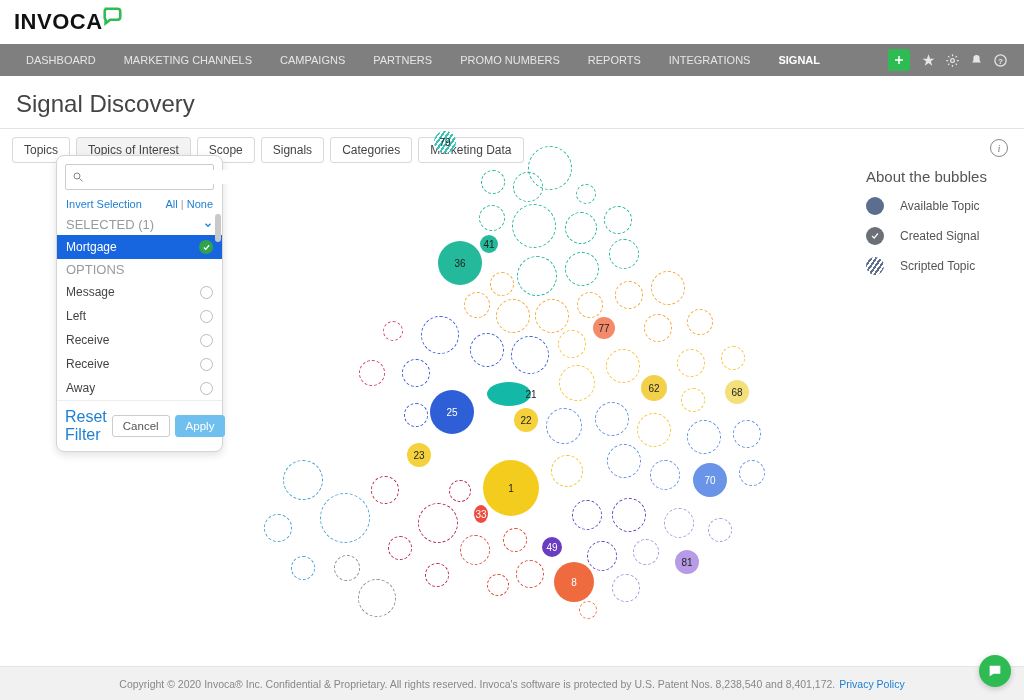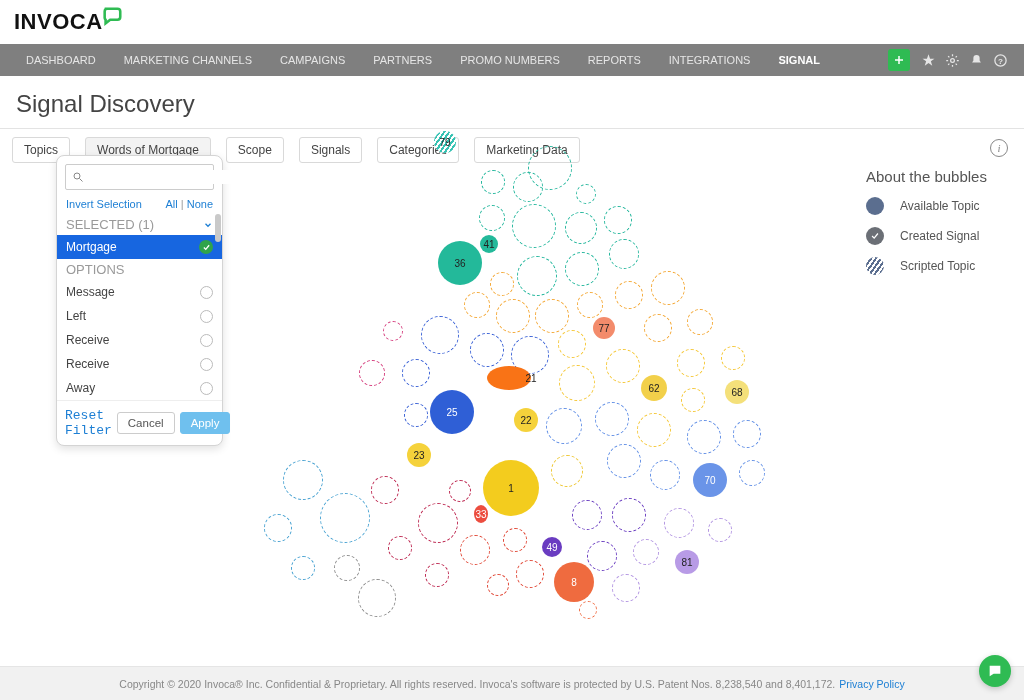--- a/index.html
+++ b/index.html
@@ -16,21 +16,21 @@
 .navbar .item.active { color:#fff; font-weight:700; }
 .navbar .spacer { flex:1; }
 .navbar .icon-btn { width:24px; height:24px; display:flex; align-items:center; justify-content:center; cursor:pointer; color:#fff; }
 .navbar .add-btn { width:22px; height:22px; background:#2fbb53; border-radius:3px; display:flex; align-items:center; justify-content:center; margin-right:6px; cursor:pointer; }
 
 
 .page-title { padding:14px 16px 10px; font-size:24px; font-weight:300; color:#444; }
 .divider { height:1px; background:#e3e3e3; }
 
 
-.tabrow { display:flex; align-items:center; padding:8px 12px; gap:15px; position:relative; }
+.tabrow { display:flex; align-items:center; padding:8px 12px; gap:6px; position:relative; }
 .tab { border:1px solid #d9d9d9; border-radius:3px; padding:5px 11px; font-size:12px; color:#444; background:#fff; cursor:pointer; }
 .tab.active { background:#f3f3f3; }
 .info-icon { position:absolute; right:16px; top:10px; width:18px; height:18px; border:1.3px solid #888; border-radius:50%; display:flex; align-items:center; justify-content:center; font-size:11px; color:#888; cursor:pointer; font-style:italic; font-family:Georgia,serif; }
 
 
 .panel { position:absolute; left:56px; top:155px; width:167px; background:#fff; border:1px solid #d4d4d4; border-radius:8px; box-shadow:0 3px 8px rgba(0,0,0,0.12); z-index:10; }
 .panel .search { margin:8px; border:1px solid #ccc; border-radius:2px; height:26px; display:flex; align-items:center; padding:0 6px; }
 .panel .search svg { flex-shrink:0; }
 .panel .search input { border:none; outline:none; flex:1; font-size:12px; margin-left:4px; }
 .panel .linkrow { display:flex; justify-content:space-between; padding:0 9px 4px; font-size:11px; }
@@ -39,21 +39,21 @@
 .panel .linkrow .r span { cursor:pointer; }
 .panel .linkrow .sep { color:#999; }
 .panel .scroll { max-height:205px; overflow:hidden; position:relative; }
 .panel .scrollthumb { position:absolute; right:1px; top:0; width:6px; height:28px; background:#c9c9c9; border-radius:3px; }
 .panel .section { padding:3px 9px; font-size:13px; color:#9a9a9a; display:flex; justify-content:space-between; align-items:center; }
 .panel .row { display:flex; align-items:center; justify-content:space-between; padding:5px 9px; font-size:12px; color:#444; cursor:pointer; }
 .panel .row.selected { background:#1766e0; color:#fff; }
 .panel .row .radio { width:13px; height:13px; border:1.3px solid #bbb; border-radius:50%; }
 .panel .row.selected .checkmark { width:14px; height:14px; background:#2fa34b; border-radius:50%; display:flex; align-items:center; justify-content:center; }
 .panel .footer { display:flex; align-items:center; padding:7px 8px; border-top:1px solid #eee; gap:5px; }
-.panel .footer .reset { color:#1d7fd4; font-size:13px; cursor:pointer; flex:1;font-family:Liberation Mono, monospace; }
+.panel .footer .reset { color:#1d7fd4; font-size:16px; cursor:pointer; flex:1; }
 .panel .footer .btn { border:1px solid #ccc; border-radius:3px; padding:4px 10px; font-size:11.5px; cursor:pointer; background:#fff; color:#555; }
 .panel .footer .btn.primary { background:#6fc0ee; border-color:#6fc0ee; color:#fff; }
 
 
 .legend { position:absolute; right:18px; top:168px; width:140px; }
 .legend h3 { font-size:15px; font-weight:400; color:#555; margin-bottom:12px; }
 .legend .le { display:flex; align-items:center; gap:16px; margin-bottom:12px; font-size:12px; color:#555; }
 .legend .sw { width:18px; height:18px; border-radius:50%; }
 .legend .sw.solid { background:#5b6e8f; }
 .legend .sw.check { background:#6b6f76; display:flex; align-items:center; justify-content:center; color:#fff; }
@@ -119,21 +119,21 @@
         <text x="12" y="17" text-anchor="middle" fill="#e6e6e6" font-size="13" font-weight="bold">?</text>
       </svg>
     </div>
   </div>
 
 <div class="page-title">Signal Discovery</div>
 <div class="divider"></div>
 
 <div class="tabrow" id="tabrow">
   <div class="tab">Topics</div>
-    <div class="tab active">Words of Mortgage</div>
+    <div class="tab active">Topics of Interest</div>
     <div class="tab">Scope</div>
     <div class="tab">Signals</div>
     <div class="tab">Categories</div>
     <div class="tab">Marketing Data</div>
     <div class="info-icon">i</div>
 </div>
 
 <div class="panel">
   <div class="search">
     <svg width="12" height="12" viewBox="0 0 24 24">
@@ -279,21 +279,21 @@
     <div class="bubble dashed" style="left: 434px; top: 378px; height: 30px; width: 30px; border-color: rgb(179, 150, 226);"></div>
     <div class="bubble dashed" style="left: 478px; top: 388px; height: 24px; width: 24px; border-color: rgb(179, 150, 226);"></div>
     <div class="bubble dashed" style="left: 382px; top: 444px; height: 28px; width: 28px; border-color: rgb(179, 150, 226);"></div>
     <div class="bubble dashed" style="left: 349px; top: 471px; height: 18px; width: 18px; border-color: rgb(239, 106, 64);"></div>
     <div class="bubble dashed" style="left: 195px; top: 433px; height: 24px; width: 24px; border-color: rgb(191, 45, 85);"></div>
     <div class="bubble solid" style="left: 204px; top: 1px; height: 22px; width: 22px; background: repeating-linear-gradient(125deg, rgb(55, 194, 179) 0px, rgb(55, 194, 179) 2px, rgb(255, 255, 255) 2px, rgb(255, 255, 255) 4px);">79</div>
     <div class="bubble solid" style="left: 250px; top: 105px; height: 18px; width: 18px; background: rgb(35, 185, 154);">41</div>
     <div class="bubble solid" style="left: 208px; top: 111px; height: 44px; width: 44px; background: rgb(35, 185, 154);">36</div>
     <div class="bubble solid" style="left: 363px; top: 187px; height: 22px; width: 22px; background: rgb(243, 139, 107);">77</div>
     <div class="bubble solid" style="left: 200px; top: 260px; height: 44px; width: 44px; background: rgb(47, 95, 214); color: rgb(255, 255, 255);">25</div>
-    <div class="bubble solid" style="left: 257px; top: 236px; height: 24px; width: 24px; background: #f97316; padding-left: 44px;">21</div>
+    <div class="bubble solid" style="left: 257px; top: 252px; height: 24px; width: 24px; background: #14b8a6; padding-left: 44px;">21</div>
     <div class="bubble solid" style="left: 284px; top: 278px; height: 24px; width: 24px; background: rgb(245, 210, 59);">22</div>
     <div class="bubble solid" style="left: 411px; top: 245px; height: 26px; width: 26px; background: rgb(242, 208, 74);">62</div>
     <div class="bubble solid" style="left: 495px; top: 250px; height: 24px; width: 24px; background: rgb(244, 224, 122);">68</div>
     <div class="bubble solid" style="left: 177px; top: 313px; height: 24px; width: 24px; background: rgb(245, 210, 59);">23</div>
     <div class="bubble solid" style="left: 253px; top: 330px; height: 56px; width: 56px; background: rgb(243, 204, 30);">1</div>
     <div class="bubble solid" style="left: 244px; top: 375px; height: 18px; width: 14px; background: rgb(236, 77, 63); color: rgb(255, 255, 255);">33</div>
     <div class="bubble solid" style="left: 463px; top: 333px; height: 34px; width: 34px; background: rgb(106, 148, 232); color: rgb(255, 255, 255);">70</div>
     <div class="bubble solid" style="left: 312px; top: 407px; height: 20px; width: 20px; background: rgb(106, 60, 193); color: rgb(255, 255, 255);">49</div>
     <div class="bubble solid" style="left: 445px; top: 420px; height: 24px; width: 24px; background: rgb(184, 155, 230);">81</div>
     <div class="bubble solid" style="left: 324px; top: 432px; height: 40px; width: 40px; background: rgb(239, 107, 63); color: rgb(255, 255, 255);">8</div>

